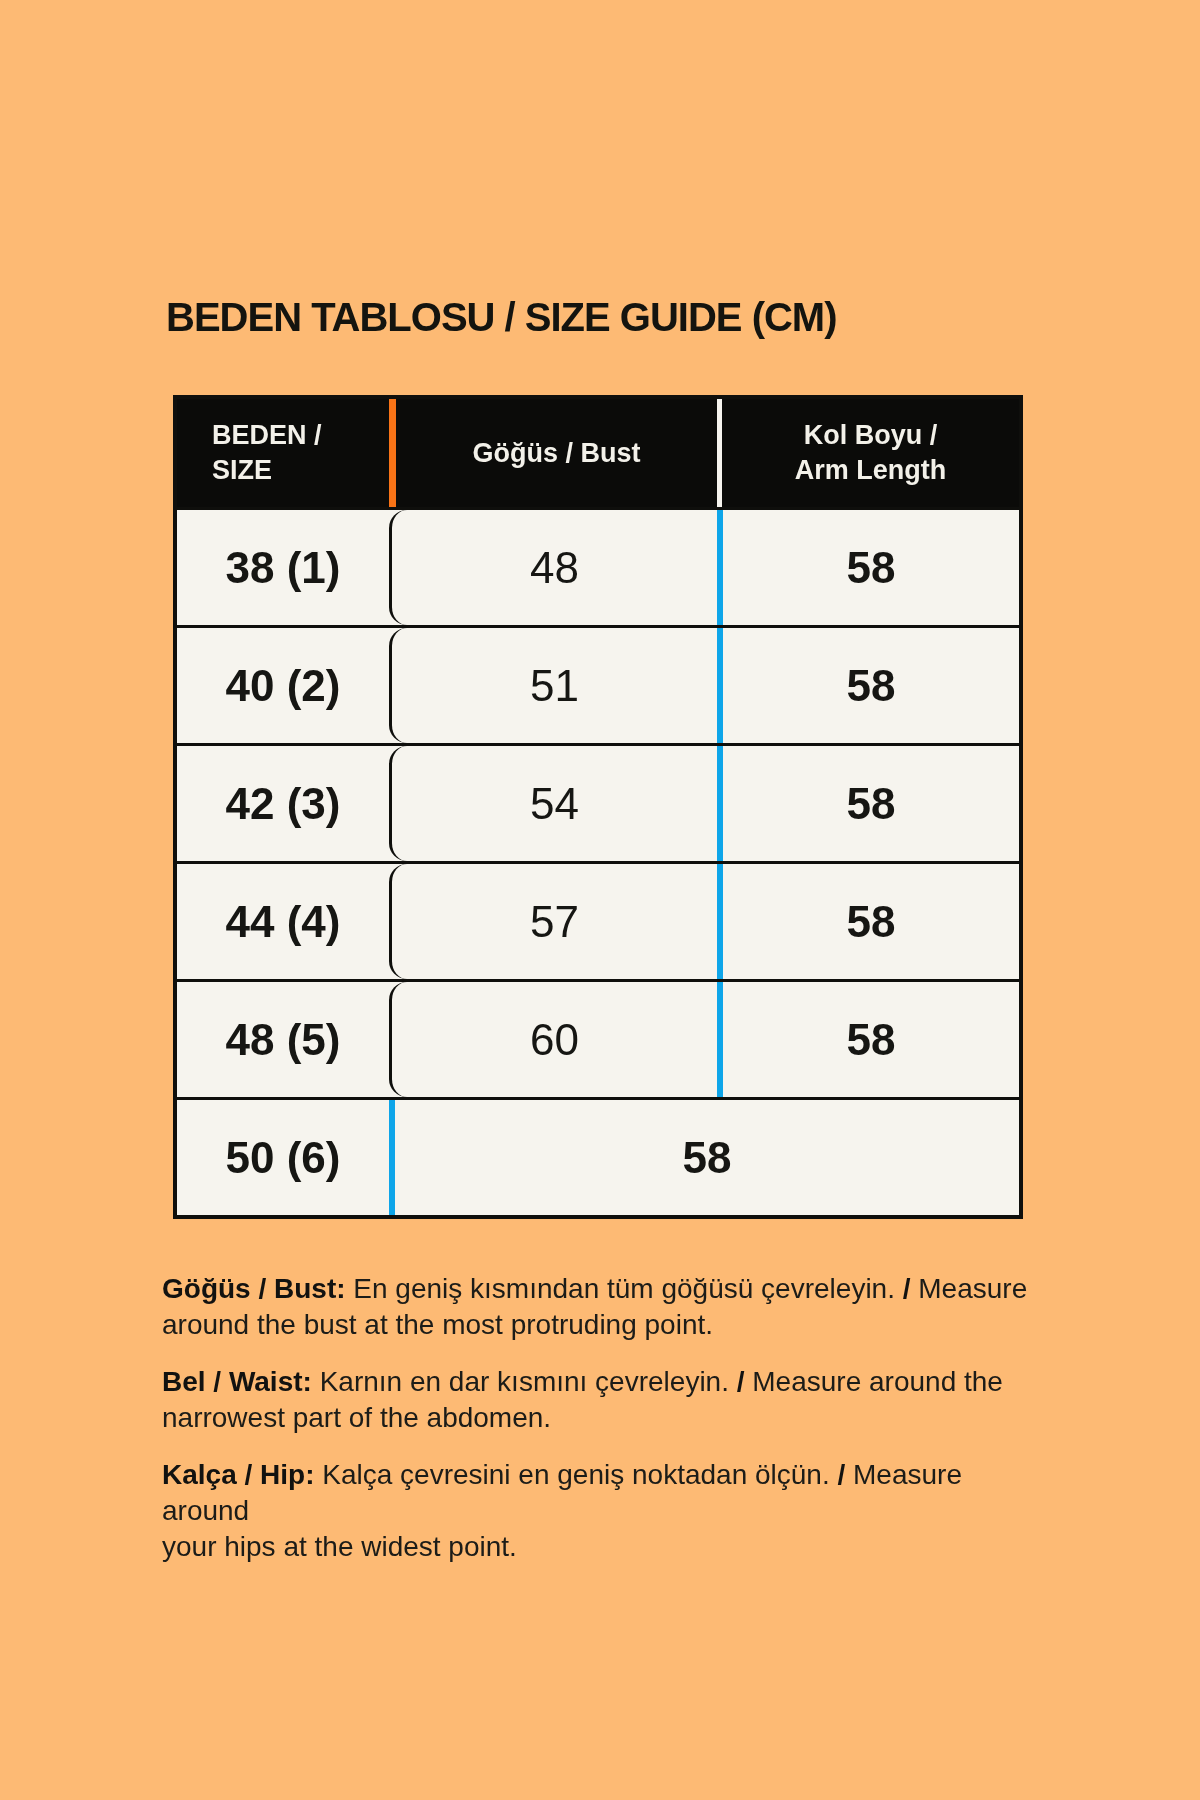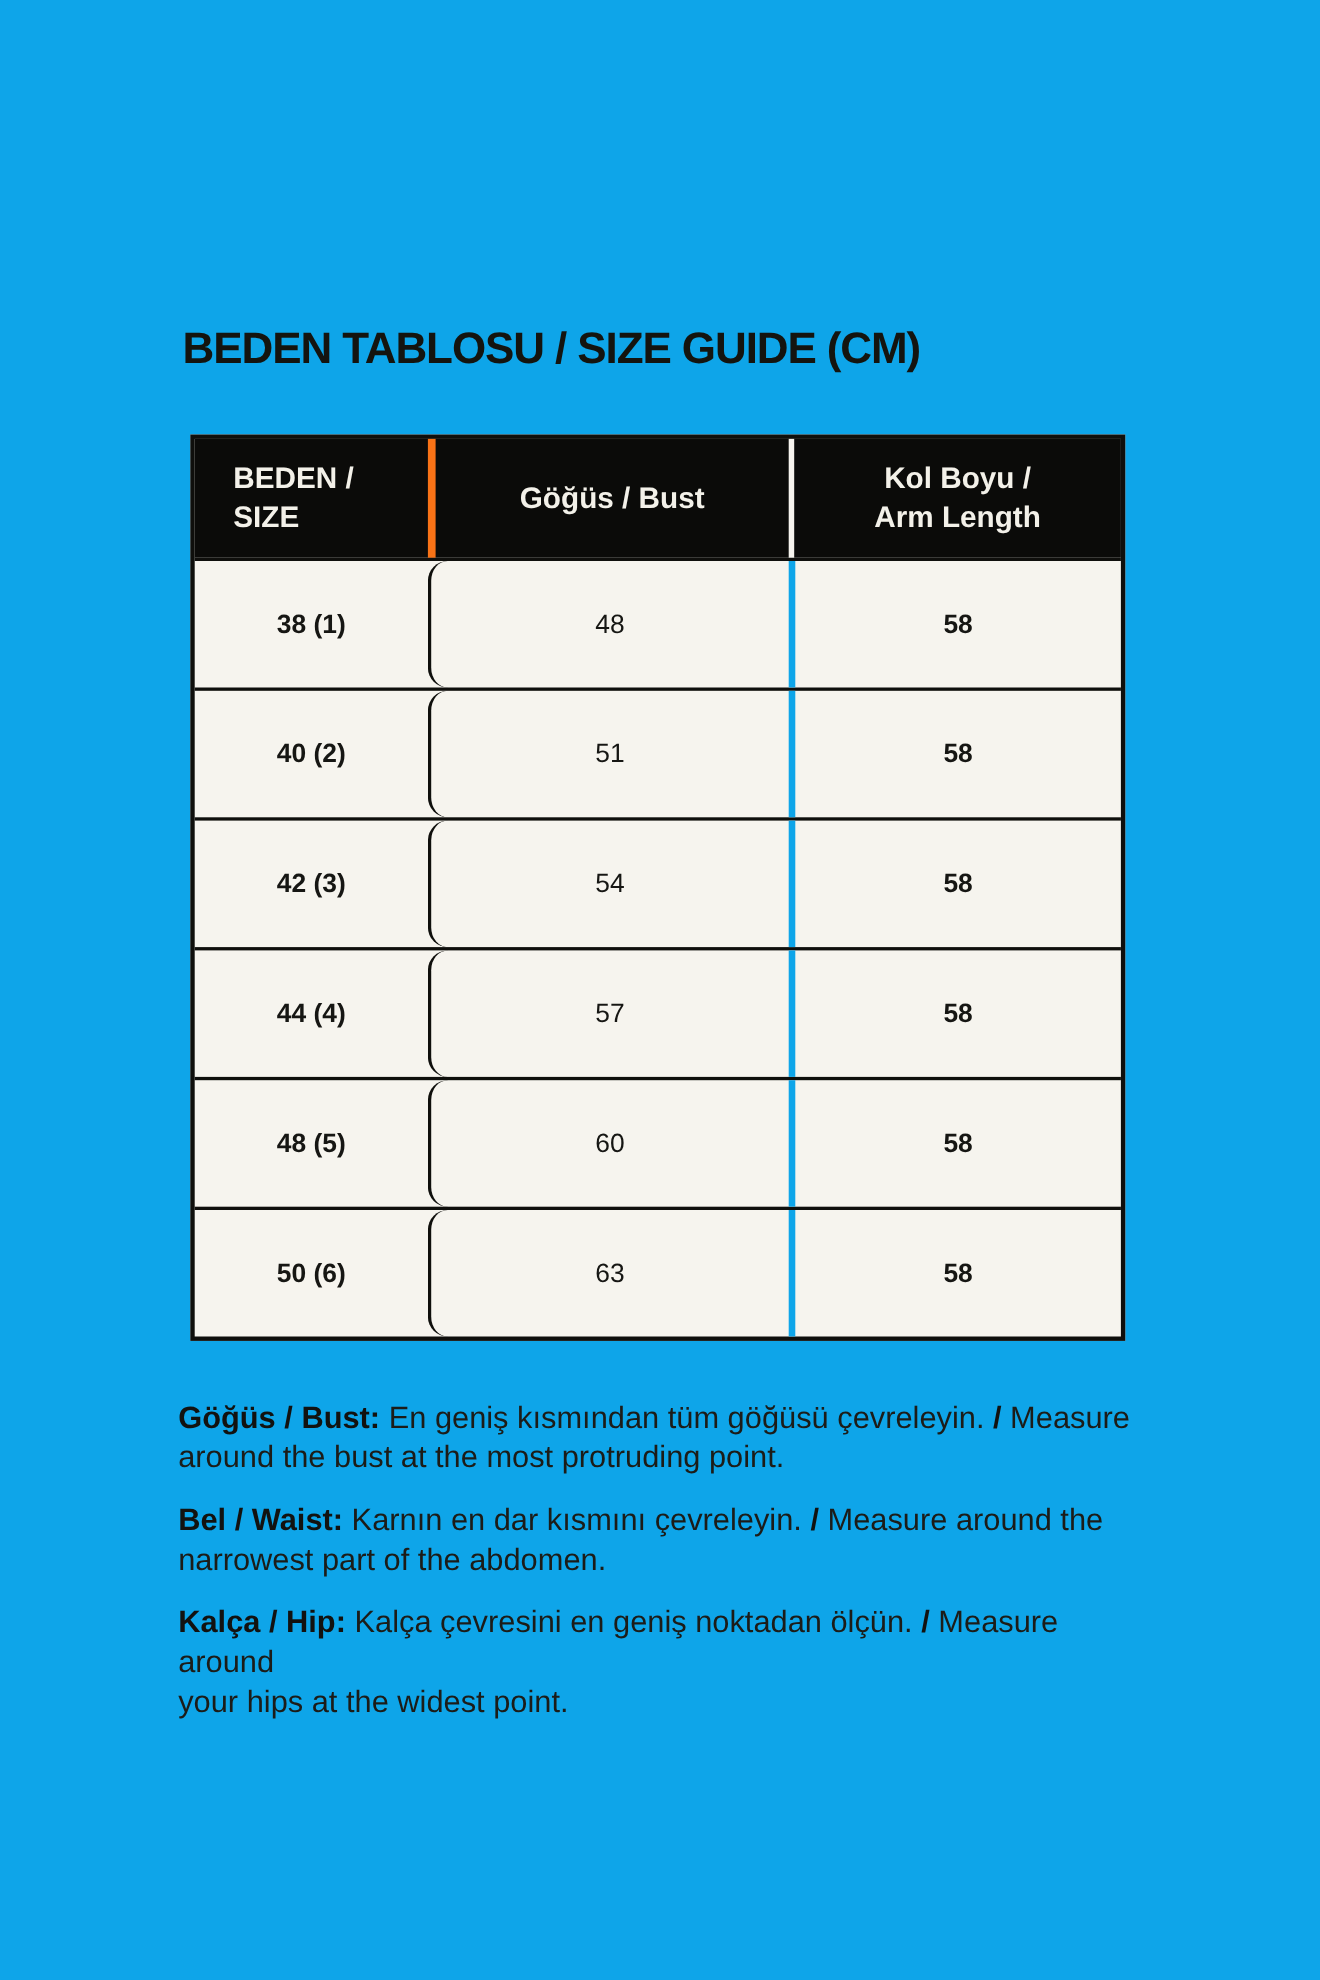--- a/index.html
+++ b/index.html
@@ -5,21 +5,21 @@
   html, body {
     margin: 0;
     padding: 0;
     background: #f6f4ee;
     font-family: "Liberation Sans", sans-serif;
   }
   .canvas {
     position: relative;
     width: 1200px;
     height: 1800px;
-    background: #0ea5e9;
+    background: #fdba74;
     overflow: hidden;
     color: #171714;
   }
   .page-title {
     position: absolute;
     left: 166px;
     top: 295px;
     font-size: 40px;
     font-weight: 700;
     letter-spacing: -1px;
@@ -58,21 +58,21 @@
     display: flex;
     height: 118px;
     box-sizing: border-box;
     border-top: 3px solid #0f0f0c;
   }
   .body-cell {
     box-sizing: border-box;
     display: flex;
     align-items: center;
     justify-content: center;
-    font-size: 24px;
+    font-size: 44px;
     color: #161613;
   }
   .bc-size { width: 212px; font-weight: 700; }
   .bc-bust { width: 328px; border-left: 3px solid #0f0f0c; border-radius: 18px; }
   .bc-arm  { flex: 1; border-left: 6px solid #0ea5e9; font-weight: bold; }
   .notes {
     position: absolute;
     left: 162px;
     top: 1271px;
     width: 880px;
@@ -130,21 +130,20 @@
   </div>
 
   <div class="body-row">
     <div class="body-cell bc-size">48 (5)</div>
     <div class="body-cell bc-bust">60</div>
     <div class="body-cell bc-arm">58</div>
   </div>
 
   <div class="body-row">
     <div class="body-cell bc-size">50 (6)</div>
-    <div class="body-cell bc-bust">63</div>
     <div class="body-cell bc-arm">58</div>
   </div>
 </div>
   </div>
 
   <div class="notes" id="notes">
       <p><span class="seg-bold">Göğüs / Bust:</span><span class="seg-regular"> En geniş kısmından tüm göğüsü çevreleyin. </span><span class="seg-bold">/</span><span class="seg-regular"> Measure</span><br><span class="seg-regular">around the bust at the most protruding point.</span></p>
       <p><span class="seg-bold">Bel / Waist:</span><span class="seg-regular"> Karnın en dar kısmını çevreleyin. </span><span class="seg-bold">/</span><span class="seg-regular"> Measure around the</span><br><span class="seg-regular">narrowest part of the abdomen.</span></p>
       <p><span class="seg-bold">Kalça / Hip:</span><span class="seg-regular"> Kalça çevresini en geniş noktadan ölçün. </span><span class="seg-bold">/</span><span class="seg-regular"> Measure around</span><br><span class="seg-regular">your hips at the widest point.</span></p>
     </div>

